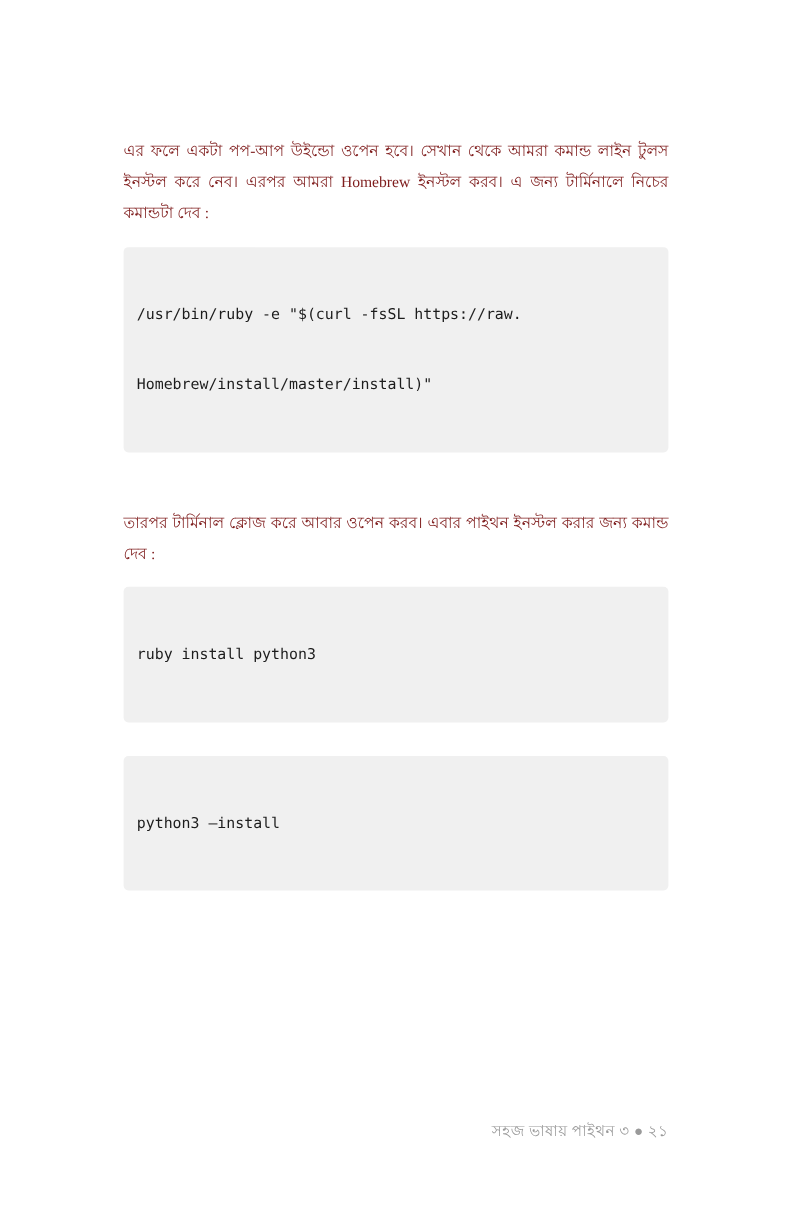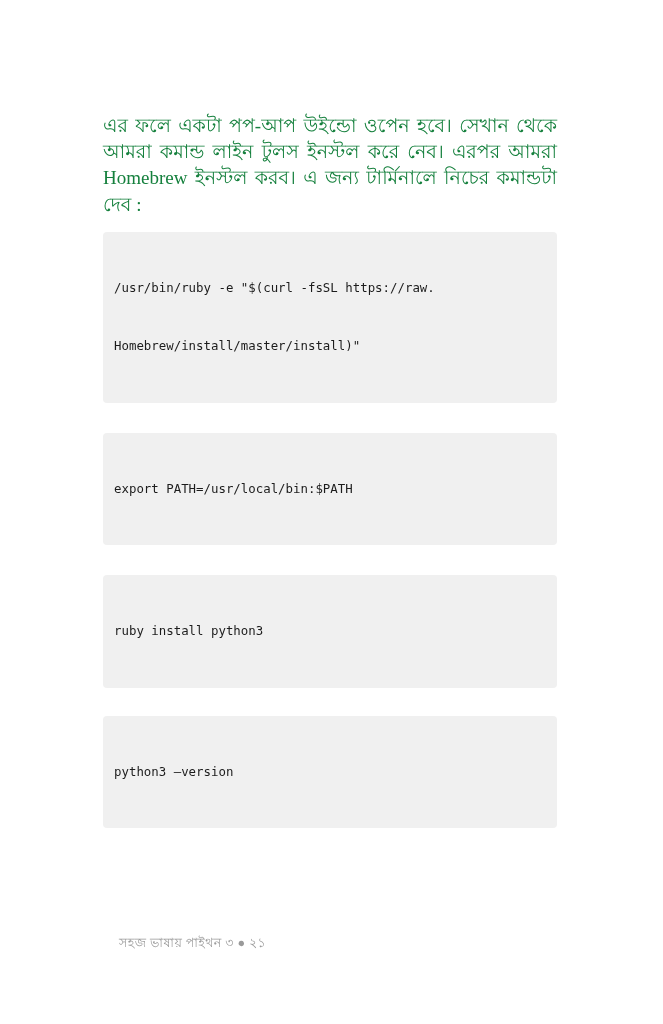--- a/index.html
+++ b/index.html
@@ -29,25 +29,25 @@
 
   #content {
     position: absolute;
     left: 103px;
     top: 113px;
     width: 454px;
   }
 
   .para {
     margin: 0 0 0 0;
-    font-size: 19px;
+    font-size: 13px;
     line-height: 26.2px;
     text-align: justify;
     text-justify: inter-word;
-    color: #15803d;
+    color: #7f1d1d;
     font-family: "Liberation Serif", "DejaVu Serif", serif;
     word-spacing: 0.2px;
   }
   .spacer-12 { height: 12px; }
   .spacer-14 { height: 14px; }
   .spacer-16 { height: 16px; }
 
   .codeblock {
     background: #f0f0f0;
     border-radius: 4px;
@@ -65,27 +65,26 @@
   .codeblock .code-line {
     display: block;
     white-space: pre;
   }
 
   #footer {
     position: absolute;
     left: 103px;
     top: 934px;
     width: 454px;
-    text-align: left;
+    text-align: right;
     font-size: 12.6px;
     line-height: 18px;
     color: #9a9a9a;
     font-family: "Liberation Serif", "DejaVu Serif", serif;
     letter-spacing: 0.4px;
-    margin-left: 16px;
   }
 </style>
 </head>
 <body>
 
 <div id="page">
 
   <div id="content">
 
     <p class="para">এর ফলে একটা পপ-আপ উইন্ডো ওপেন হবে। সেখান থেকে আমরা কমান্ড লাইন টুলস ইনস্টল করে নেব। এরপর আমরা Homebrew ইনস্টল করব। এ জন্য টার্মিনালে নিচের কমান্ডটা দেব :</p>
@@ -95,40 +94,38 @@
     <div class="codeblock">
       <span class="code-line">/usr/bin/ruby -e "$(curl -fsSL https://raw.</span>
       <span class="code-line">Homebrew/install/master/install)"</span>
     </div>
 
     <div class="spacer-16"></div>
 
 
     <div class="spacer-14"></div>
 
-    <div class="codeblock">
-      <span class="code-line">export PATH=/usr/local/bin:$PATH</span>
-    </div>
 
     <div class="spacer-16"></div>
 
+    <p class="para">তারপর টার্মিনাল ক্লোজ করে আবার ওপেন করব। এবার পাইথন ইনস্টল করার জন্য কমান্ড দেব :</p>
 
     <div class="spacer-14"></div>
 
     <div class="codeblock">
       <span class="code-line">ruby install python3</span>
     </div>
 
     <div class="spacer-16"></div>
 
 
     <div class="spacer-12"></div>
 
     <div class="codeblock">
-      <span class="code-line">python3 –version</span>
+      <span class="code-line">python3 –install</span>
     </div>
 
   </div>
 
   <div id="footer">
     <span>সহজ ভাষায় পাইথন ৩ ● ২১</span>
   </div>
 
 </div>
 

